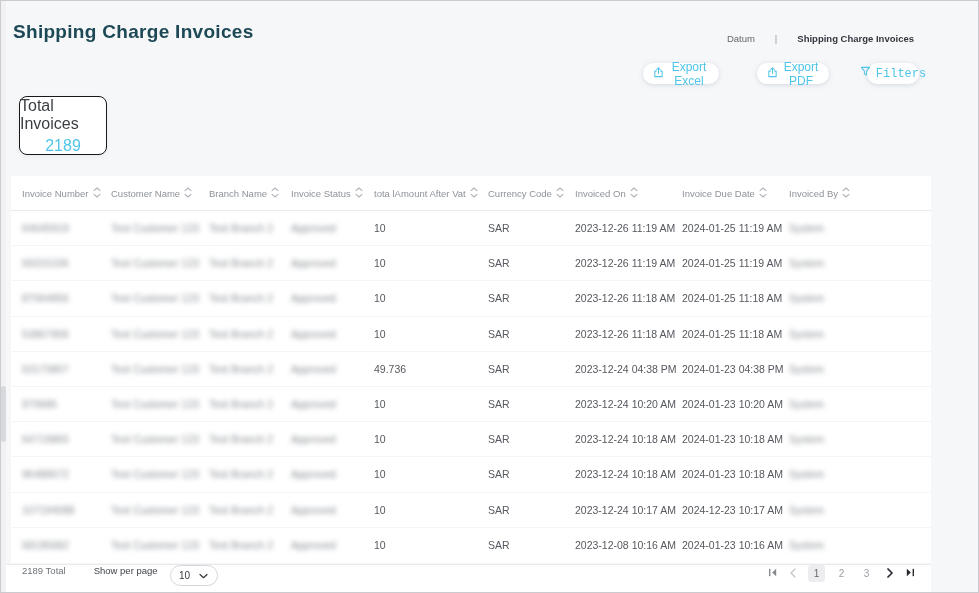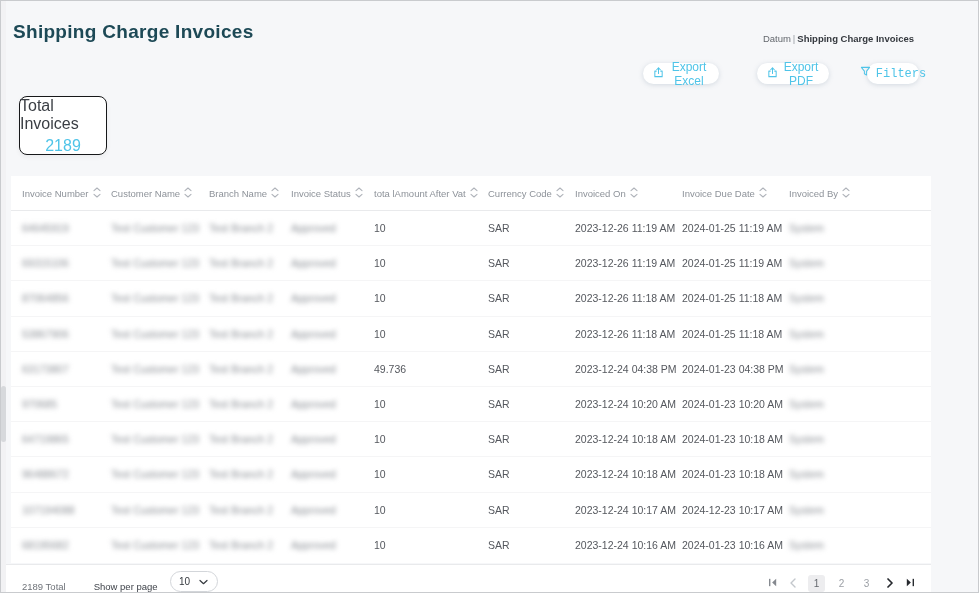--- a/index.html
+++ b/index.html
@@ -12,21 +12,21 @@
   
   .v-scrollbar{ position:absolute; left:0; top:0; width:5px; height:100%; background:#f2f2f4; }
   .v-scrollbar .thumb{ position:absolute; left:0; top:385px; width:5px; height:56px; background:#d7d9dc; border-radius:3px; }
 
   .page-title{
     position:absolute; left:12px; top:20px;
     font-size:19px; font-weight:700; color:#1d4956; letter-spacing:.3px;
   }
   .breadcrumb{
     position:absolute; top:32px; right:64px;
-    display:flex; align-items:center; gap:2px; font-size:9.5px;
+    display:flex; align-items:center; gap:20px; font-size:9.5px;
   }
   .breadcrumb .bc-app{ color:#63676d; cursor:pointer; }
   .breadcrumb .bc-sep{ color:#9a9ea4; }
   .breadcrumb .bc-current{ color:#34383e; font-weight:700; }
 
   .toolbar-btn{
     position:absolute; top:62px; height:21px;
     display:flex; align-items:center; justify-content:center; gap:5px;
     background:#fff; border:none; border-radius:11px;
     box-shadow:0 1px 5px rgba(120,140,160,.28);
@@ -56,21 +56,21 @@
   .th{ display:flex; align-items:center; gap:4px; font-size:9.5px; color:#8d9299; cursor:pointer; padding-right:6px; }
   .th .th-label{ white-space:nowrap; overflow:hidden; }
   .tr{ height:35.2px; border-bottom:1px solid #f5f5f6; cursor:default; }
   .tr:last-child{ border-bottom:none; }
   .td{ font-size:10.5px; color:#55585e; white-space:nowrap; padding-right:6px; }
   .td.redacted{ filter:blur(2.6px); color:#8b8f95; }
 
   .table-footer{
     position:absolute; left:5px; top:563px; width:925px; height:28px;
     background:#fff; border-top:1px solid #e9eaec;
-    display:flex; align-items:flex-end;
+    display:flex; align-items:flex-start;
   }
   .tf-total{ margin-left:16px; font-size:9.5px; color:#6f7379; }
   .tf-label{ margin-left:28px; font-size:9.5px; color:#3f434a; }
   .page-size{
     margin-left:12px; width:48px; height:21px;
     border:1px solid #d3d6da; border-radius:11px; background:#fff;
     display:flex; align-items:center; justify-content:center; gap:9px;
     font-size:10px; color:#34383e; font-family:inherit; cursor:pointer;
   }
   .pagination{ margin-left:auto; margin-right:15px; display:flex; align-items:center; gap:11px; }
@@ -309,21 +309,21 @@
     <div class="td redacted">System</div>
   </div>
 
   <div class="tr">
     <div class="td redacted">68195682</div>
     <div class="td redacted">Test Customer 123</div>
     <div class="td redacted">Test Branch 2</div>
     <div class="td redacted">Approved</div>
     <div class="td">10</div>
     <div class="td">SAR</div>
-    <div class="td">2023-12-24 10:16 AM</div>
+    <div class="td">2023-12-08 10:16 AM</div>
     <div class="td">2024-01-23 10:16 AM</div>
     <div class="td redacted">System</div>
   </div>
 </div>
   </div>
 
   <div class="table-footer">
     <span class="tf-total">2189 Total</span>
     <span class="tf-label">Show per page</span>
     <button class="page-size">

